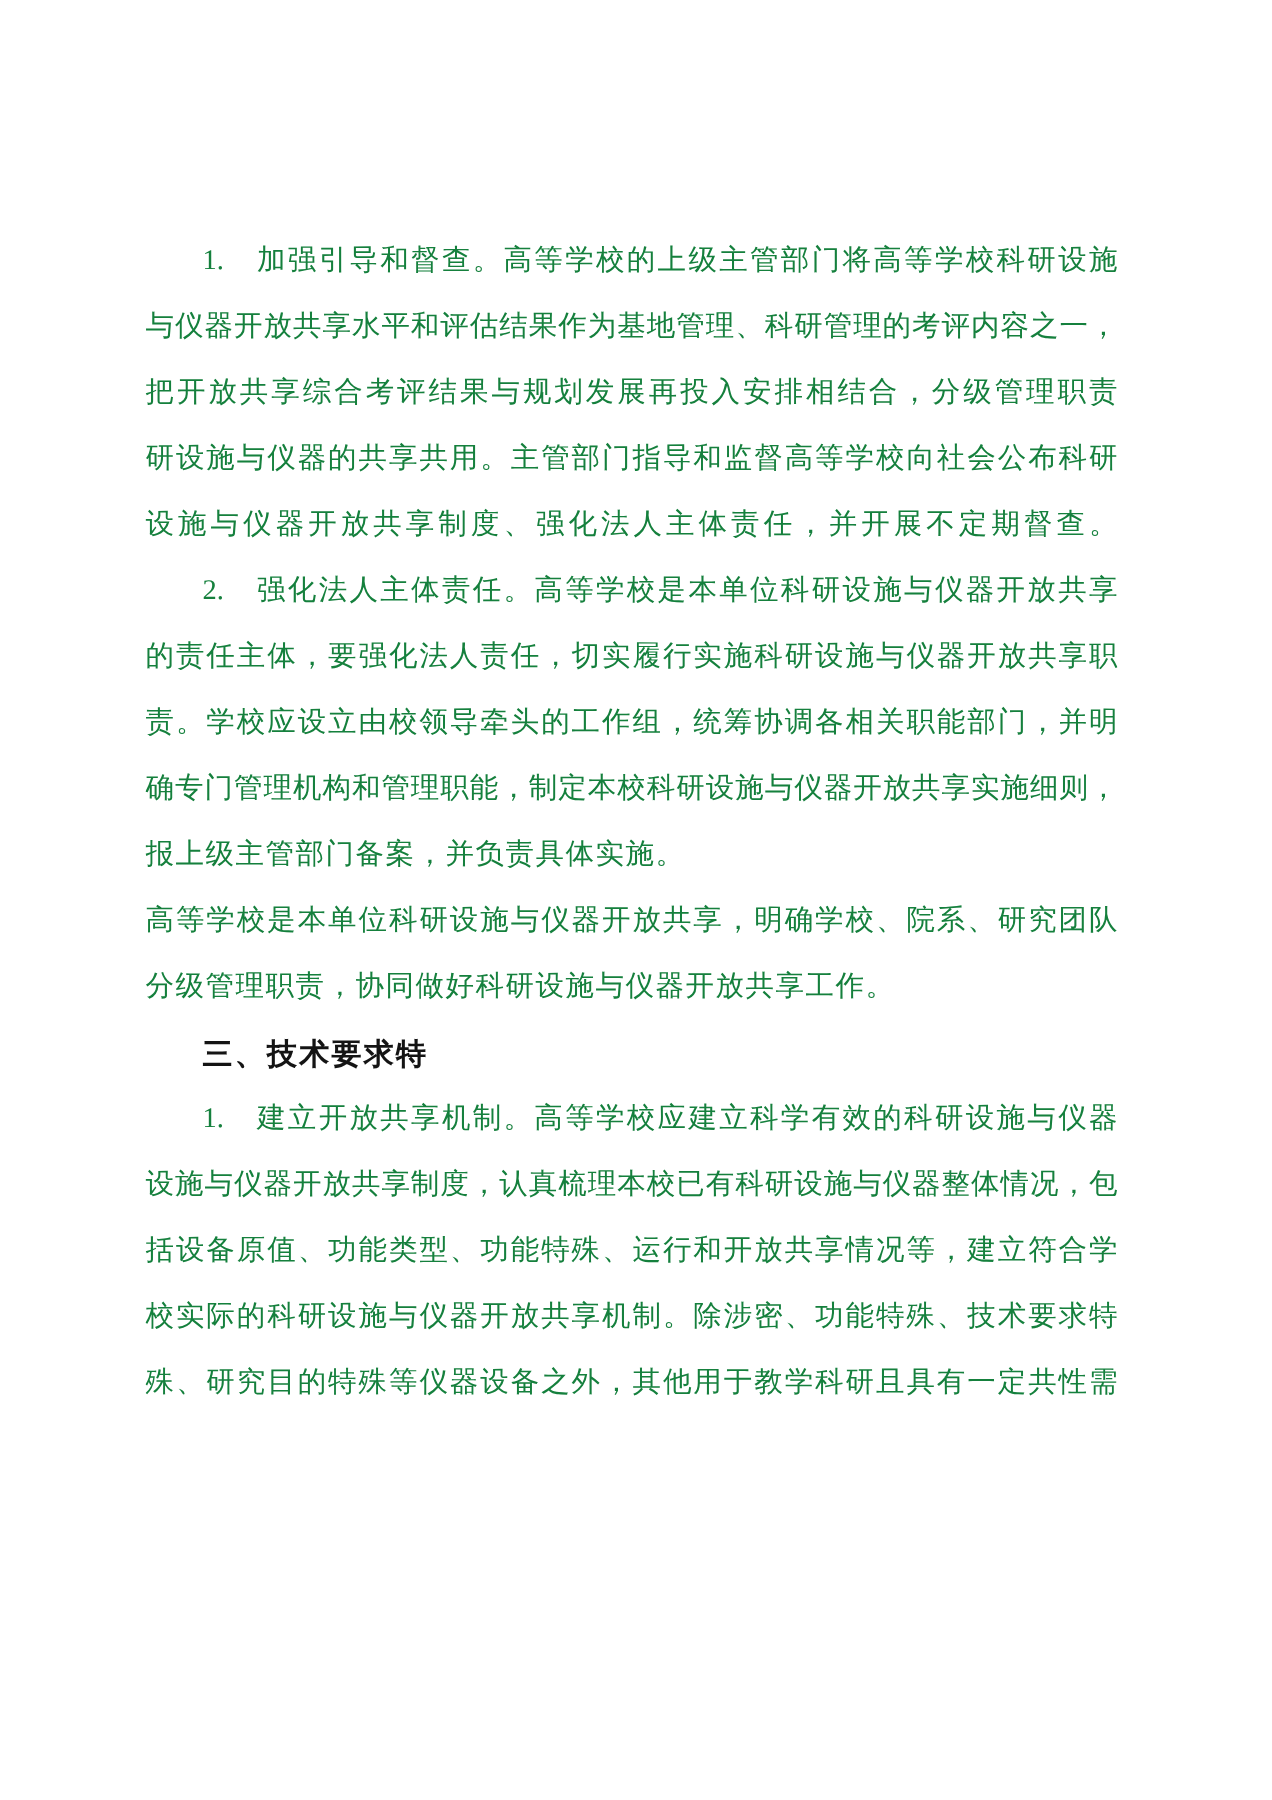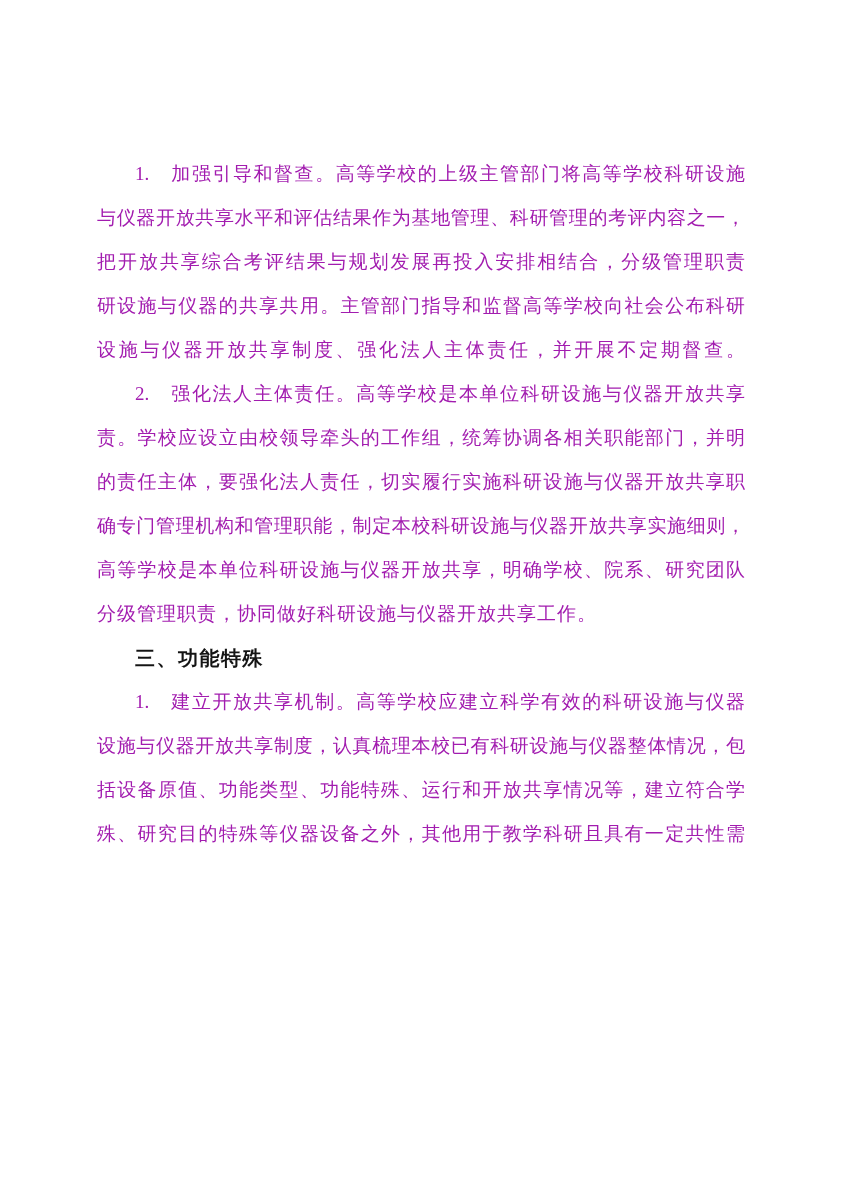--- a/index.html
+++ b/index.html
@@ -22,21 +22,21 @@
   }
   .paragraph {
     margin: 0;
     padding: 0;
   }
   .line {
     font-family: "Liberation Serif", "DejaVu Serif", serif;
     font-size: 19px;
     line-height: 44px;
     height: 44px;
-    color: #a21caf;
+    color: #15803d;
     text-align: left;
     letter-spacing: 1px;
     overflow: hidden;
   }
   .line.stretch {
     letter-spacing: 0;
     text-align: justify;
     text-align-last: justify;
   }
   .line.indent {
@@ -57,31 +57,33 @@
   <div class="doc-body">
       <div class="paragraph">
         <div class="line indent stretch">1.　加强引导和督查。高等学校的上级主管部门将高等学校科研设施</div>
         <div class="line stretch">与仪器开放共享水平和评估结果作为基地管理、科研管理的考评内容之一，</div>
         <div class="line stretch">把开放共享综合考评结果与规划发展再投入安排相结合，分级管理职责</div>
         <div class="line stretch">研设施与仪器的共享共用。主管部门指导和监督高等学校向社会公布科研</div>
         <div class="line stretch">设施与仪器开放共享制度、强化法人主体责任，并开展不定期督查。</div>
       </div>
       <div class="paragraph">
         <div class="line indent stretch">2.　强化法人主体责任。高等学校是本单位科研设施与仪器开放共享</div>
+        <div class="line stretch">的责任主体，要强化法人责任，切实履行实施科研设施与仪器开放共享职</div>
         <div class="line stretch">责。学校应设立由校领导牵头的工作组，统筹协调各相关职能部门，并明</div>
-        <div class="line stretch">的责任主体，要强化法人责任，切实履行实施科研设施与仪器开放共享职</div>
         <div class="line stretch">确专门管理机构和管理职能，制定本校科研设施与仪器开放共享实施细则，</div>
+        <div class="line">报上级主管部门备案，并负责具体实施。</div>
       </div>
       <div class="paragraph">
         <div class="line stretch">高等学校是本单位科研设施与仪器开放共享，明确学校、院系、研究团队</div>
         <div class="line">分级管理职责，协同做好科研设施与仪器开放共享工作。</div>
       </div>
       <div class="paragraph heading">
-        <div class="line indent">三、功能特殊</div>
+        <div class="line indent">三、技术要求特</div>
       </div>
       <div class="paragraph">
         <div class="line indent stretch">1.　建立开放共享机制。高等学校应建立科学有效的科研设施与仪器</div>
         <div class="line stretch">设施与仪器开放共享制度，认真梳理本校已有科研设施与仪器整体情况，包</div>
         <div class="line stretch">括设备原值、功能类型、功能特殊、运行和开放共享情况等，建立符合学</div>
+        <div class="line stretch">校实际的科研设施与仪器开放共享机制。除涉密、功能特殊、技术要求特</div>
         <div class="line stretch">殊、研究目的特殊等仪器设备之外，其他用于教学科研且具有一定共性需</div>
       </div>
     </div>
 </div>
 
 </body></html>

